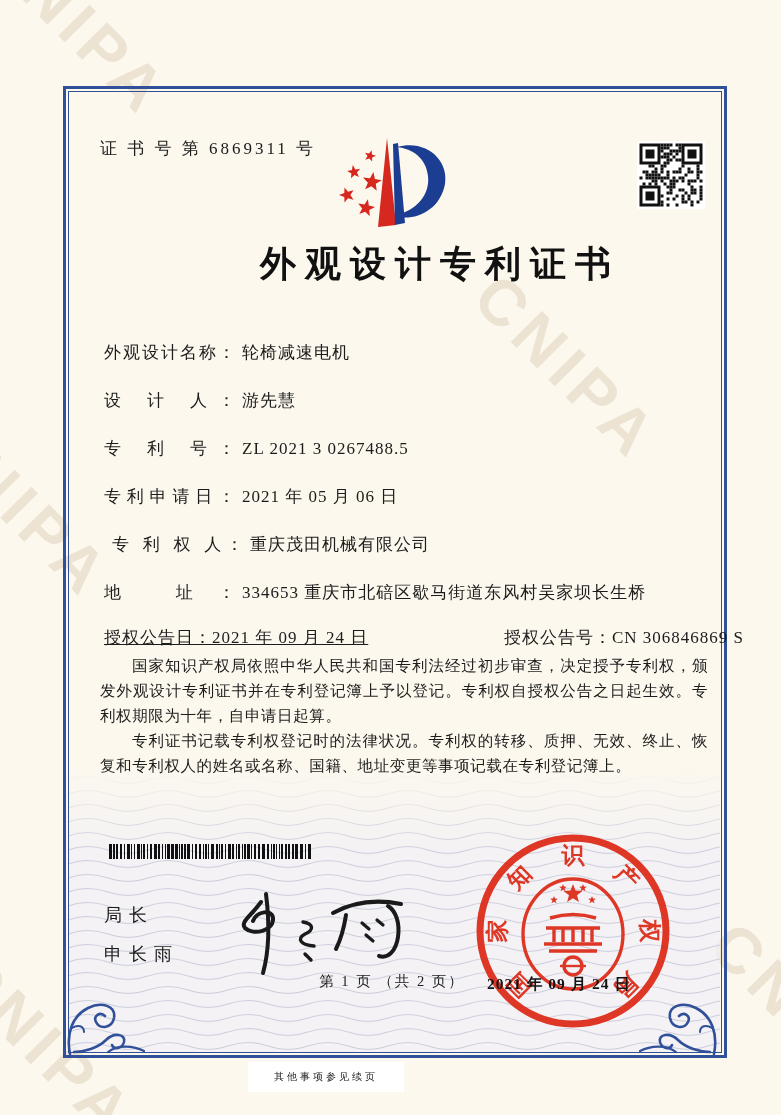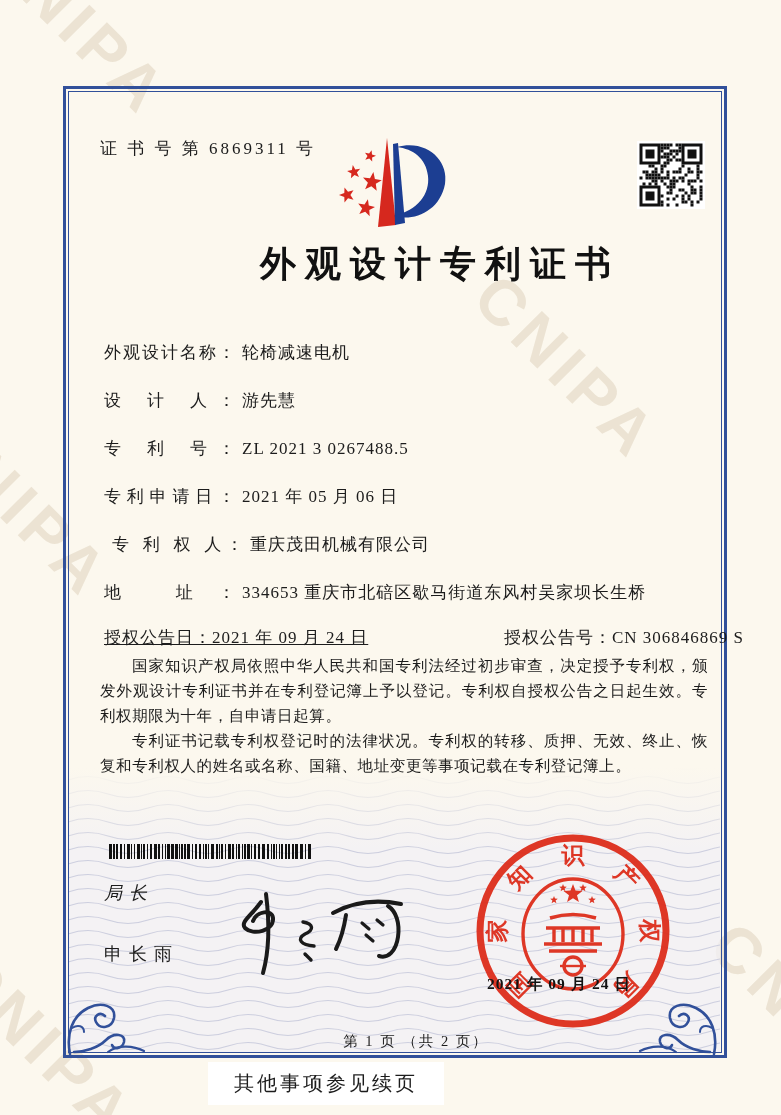--- a/index.html
+++ b/index.html
@@ -44,26 +44,26 @@
   .flabel{display:inline-block;width:132px;text-align:justify;text-align-last:justify;}
   .fvalue{padding-left:6px;}
   .grant2{position:absolute;left:400px;top:0;text-align:right;}
   .paras{
     position:absolute;left:100px;top:653px;width:608px;
     font-size:15.5px;line-height:25px;letter-spacing:0.6px;text-align:justify;
   }
   .paras p{margin:0;text-indent:32px;}
   .signer{position:absolute;left:104px;font-size:18px;letter-spacing:7px;}
   .page-ind{
-    position:absolute;left:63px;top:1032px;width:658px;text-align:center;
-    font-size:14.5px;letter-spacing:2px;padding-left:24px;
+    position:absolute;left:63px;top:972px;width:658px;text-align:center;
+    font-size:14.5px;letter-spacing:2px;
   }
   .cont-note{
     position:absolute;left:50%;top:1062px;transform:translateX(-50%);
-    background:#ffffff;padding:8px 26px;font-size:20px;letter-spacing:3px;
+    background:#ffffff;padding:8px 26px;font-size:10px;letter-spacing:3px;
     white-space:nowrap;
   }
   .seal-date{
     position:absolute;left:487px;top:974px;width:180px;
     font-size:15.5px;font-weight:bold;letter-spacing:1px;color:#131313;
     white-space:nowrap;z-index:4;
   }
   svg{display:block;}
 </style>
 </head>
@@ -348,21 +348,21 @@
       <rect x="172" y="0" width="2" height="15" fill="#111"></rect>
       <rect x="176" y="0" width="2" height="15" fill="#111"></rect>
       <rect x="179" y="0" width="2" height="15" fill="#111"></rect>
       <rect x="183" y="0" width="2" height="15" fill="#111"></rect>
       <rect x="186" y="0" width="3" height="15" fill="#111"></rect>
       <rect x="191" y="0" width="3" height="15" fill="#111"></rect>
       <rect x="196" y="0" width="1" height="15" fill="#111"></rect>
       <rect x="199" y="0" width="3" height="15" fill="#111"></rect>
     </svg>
 
-  <div class="signer" style="top:881px;font-style:italic;">局长</div>
+  <div class="signer" style="top:903px;">局长</div>
   <div class="signer" style="top:942px;">申长雨</div>
 
   <svg class="abs" style="left:215px;top:870px;" width="230" height="130" viewBox="0 0 230 130" fill="none" stroke="#1a1a1a" stroke-width="4" stroke-linecap="round" stroke-linejoin="round">
     <path d="M46 32 C36 46 25 52 30 58 C38 66 59 61 58 48 C57 39 42 41 38 51"></path>
     <path d="M51 24 C54 48 55 78 48 103"></path>
     <path d="M88 52 C99 54 99 60 90 64 C81 69 86 75 99 76" stroke-width="3.4"></path>
     <path d="M90 84 L96 90" stroke-width="3.4"></path>
     <path d="M118 43 C138 32 161 29 186 34"></path>
     <path d="M131 45 C129 58 126 69 121 79"></path>
     <path d="M173 36 C181 41 185 53 183 67 C181 81 173 89 164 86"></path>

